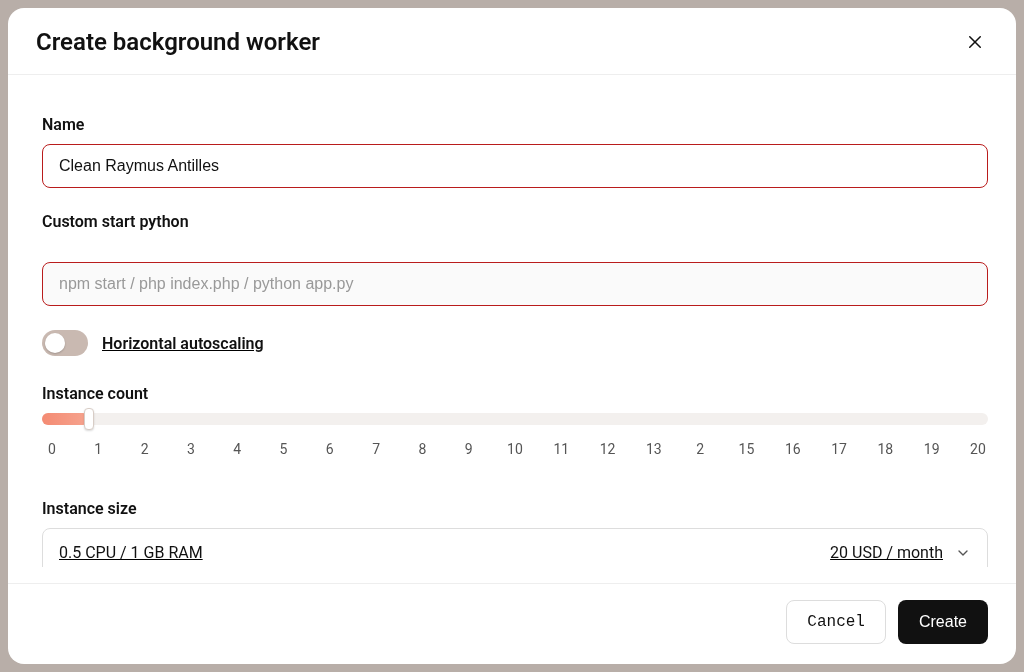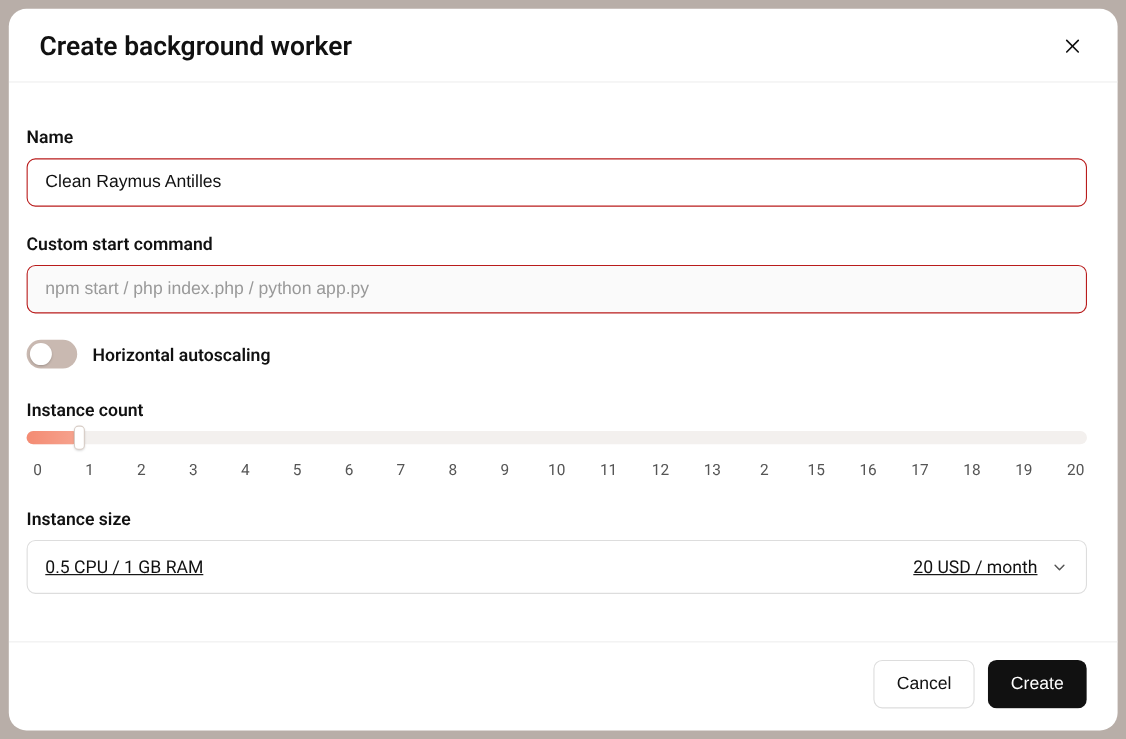--- a/index.html
+++ b/index.html
@@ -38,21 +38,21 @@
       border: none;
       cursor: pointer;
       padding: 4px;
       display: flex;
       align-items: center;
       justify-content: center;
     }
     .close-btn svg { width: 18px; height: 18px; }
     .modal-body {
       flex: 1;
-      padding: 24px 28px 12px 16px;
+      padding: 24px 28px 12px 34px;
       overflow-y: auto;
     }
     .field { margin-bottom: 24px; }
     .field-label {
       display: block;
       font-size: 16px;
       font-weight: 600;
       color: #111;
       margin-bottom: 10px;
     }
@@ -60,26 +60,27 @@
       width: 100%;
       padding: 12px 16px;
       font-size: 16px;
       border: 1px solid #b91c1c;
       border-radius: 8px;
       outline: none;
       color: #111;
       background: #fff;
     }
     .text-input::placeholder { color: #999; }
-    .text-input.muted { background: #fafafa; }
+    .text-input.muted { background: #fafafa; margin-top: 21px; }
     .toggle-row {
       display: flex;
       align-items: center;
       gap: 14px;
       margin-bottom: 28px;
+      text-decoration: underline;
     }
     .toggle {
       width: 46px;
       height: 26px;
       background: #c9b9b1;
       border-radius: 13px;
       position: relative;
       cursor: pointer;
       border: none;
     }
@@ -91,21 +92,21 @@
       height: 20px;
       background: #fff;
       border-radius: 50%;
       box-shadow: 0 1px 2px rgba(0,0,0,0.2);
     }
     .toggle-label {
       font-size: 16px;
       font-weight: 600;
       color: #111;
     }
-    .slider-wrap { margin-bottom: 26px; }
+    .slider-wrap { margin-bottom: 42px; }
     .slider-track {
       position: relative;
       height: 12px;
       background: #f3f0ee;
       border-radius: 6px;
       margin-bottom: 8px;
     }
     .slider-fill {
       position: absolute;
       left: 0;
@@ -171,20 +172,21 @@
       font-size: 16px;
       font-weight: 500;
       border-radius: 8px;
       cursor: pointer;
       border: 1px solid transparent;
     }
     .btn-secondary {
       background: #fff;
       border-color: #ddd;
       color: #111;
+      font-family: Liberation Mono, monospace;
     }
     .btn-primary {
       background: #111;
       color: #fff;
     }
   </style>
 </head>
 <body>
 
 <div class="modal">
@@ -199,21 +201,21 @@
   </div>
 
   <div class="modal-body">
 
     <div class="field">
       <label class="field-label">Name</label>
       <input class="text-input" type="text" value="Clean Raymus Antilles" style="">
     </div>
 
     <div class="field">
-      <label class="field-label">Custom start command</label>
+      <label class="field-label">Custom start python</label>
       <input class="text-input muted" type="text" placeholder="npm start / php index.php / python app.py" style="">
     </div>
 
     <div class="toggle-row">
       <button class="toggle">
         <span class="toggle-knob"></span>
       </button>
       <span class="toggle-label">Horizontal autoscaling</span>
     </div>
 

